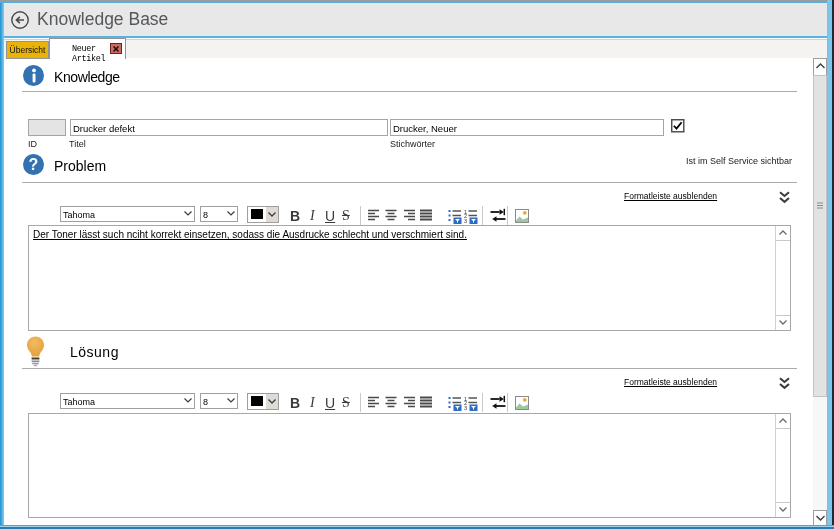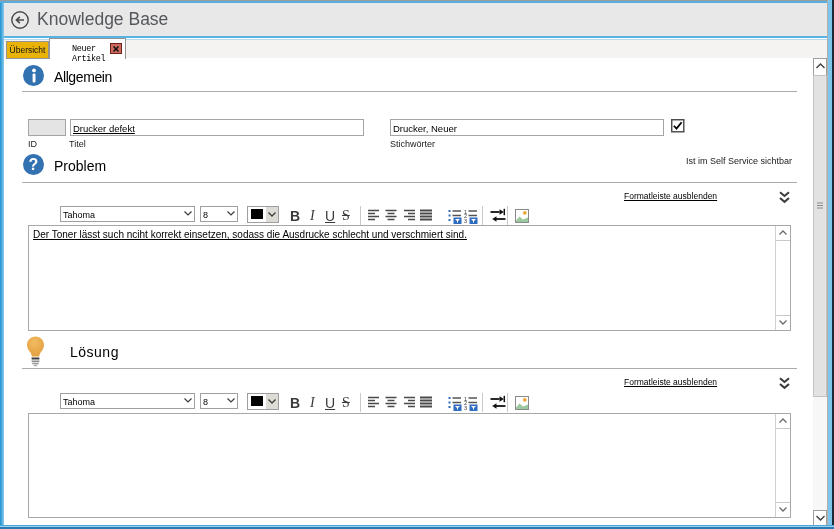--- a/index.html
+++ b/index.html
@@ -72,27 +72,27 @@
         <path d="M0.5 0.5 L5.5 5.5 M5.5 0.5 L0.5 5.5" stroke="#111" stroke-width="1.5"></path>
       </svg>
     </div>
 </div>
 
 <svg class="abs" style="left:23px;top:65px;" width="21" height="21" viewBox="0 0 21 21">
     <circle cx="10.5" cy="10.5" r="10.5" fill="#3272b0"></circle>
     <circle cx="11" cy="5.4" r="1.9" fill="#fff"></circle>
     <rect x="9.6" y="8.4" width="2.9" height="9.2" rx="1.1" fill="#fff"></rect>
   </svg>
-<div class="abs stitle" style="left:54px;top:69px;letter-spacing:-0.4px;">Allgemein</div>
+<div class="abs stitle" style="left:54px;top:69px;letter-spacing:-0.4px;">Knowledge</div>
 <div class="abs hr" style="top:91px;"></div>
 <div class="abs lbl" style="left:28px;top:104px;">ID</div>
 <div class="abs lbl" style="left:69px;top:104px;">Titel</div>
 <div class="abs lbl" style="left:390px;top:104px;">Stichwörter</div>
 <div class="abs field" style="left:28px;top:119px;width:38px;background:#e4e4e4;"></div>
-<div class="abs field" style="left:70px;top:119px;width:294px;text-decoration:underline;">Drucker defekt</div>
+<div class="abs field" style="left:70px;top:119px;width:318px;">Drucker defekt</div>
 <div class="abs field" style="left:390px;top:119px;width:274px;">Drucker, Neuer</div>
 <svg class="abs" style="left:671px;top:119px;" width="13.5" height="13.5" viewBox="0 0 14 14">
   <rect x="0.75" y="0.75" width="12.5" height="12.5" fill="#fff" stroke="#4c4c4c" stroke-width="1.5"></rect>
   <path d="M 3 7 L 5.7 10 L 11 3.4" fill="none" stroke="#000" stroke-width="1.8"></path>
 </svg>
 <div class="abs lbl" style="left:686px;top:121px;font-size:9px;">Ist im Self Service sichtbar</div>
 
 <div class="abs sicon" style="left:23px;top:154px;font-weight:bold;font-size:16px;line-height:21px;">?</div>
 <div class="abs stitle" style="left:54px;top:158px;">Problem</div>
 <div class="abs hr" style="top:182px;"></div>

